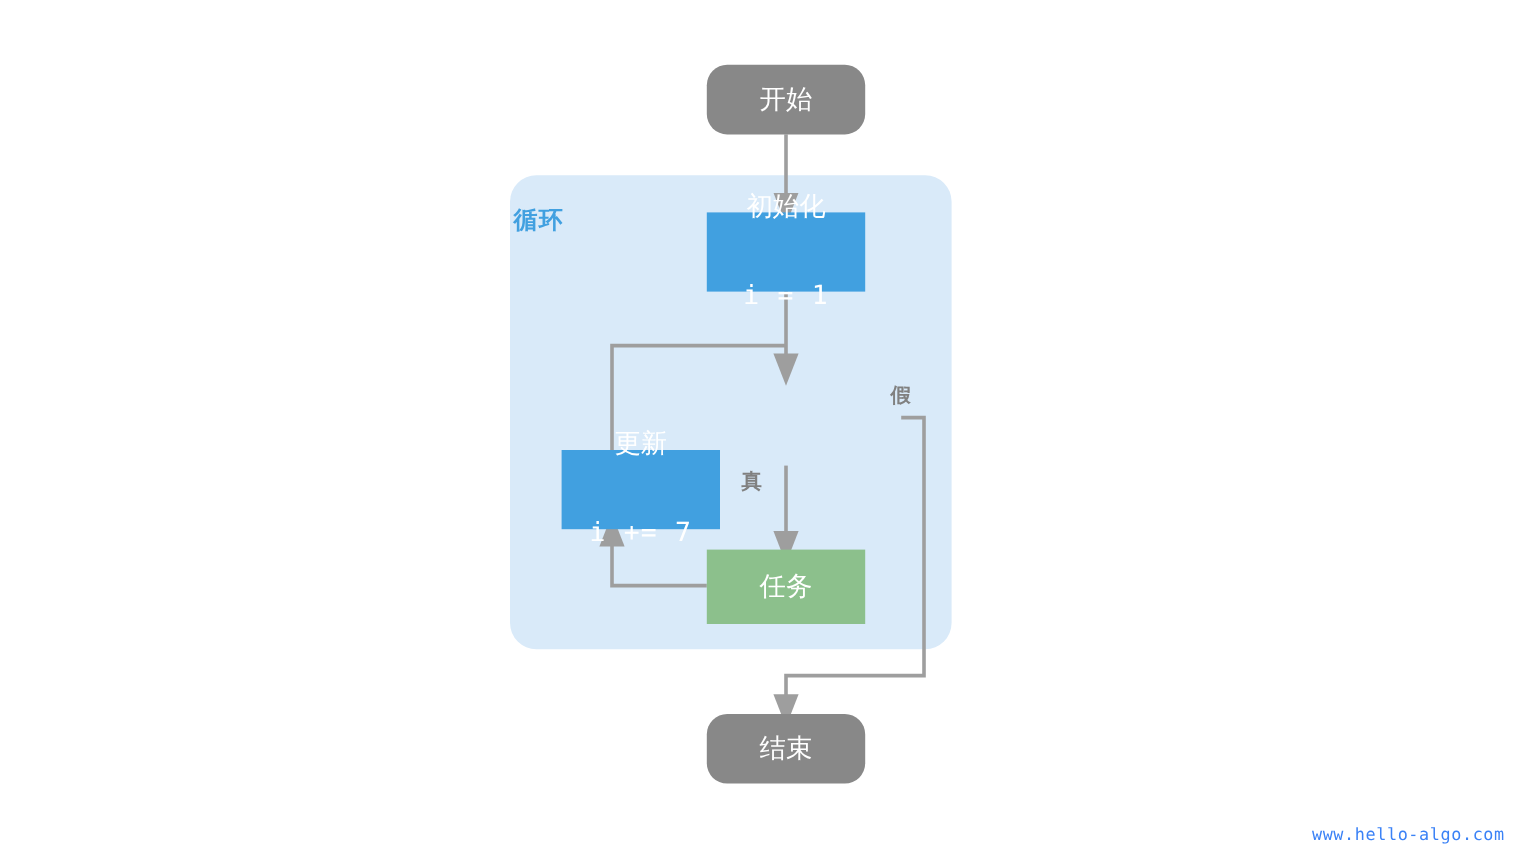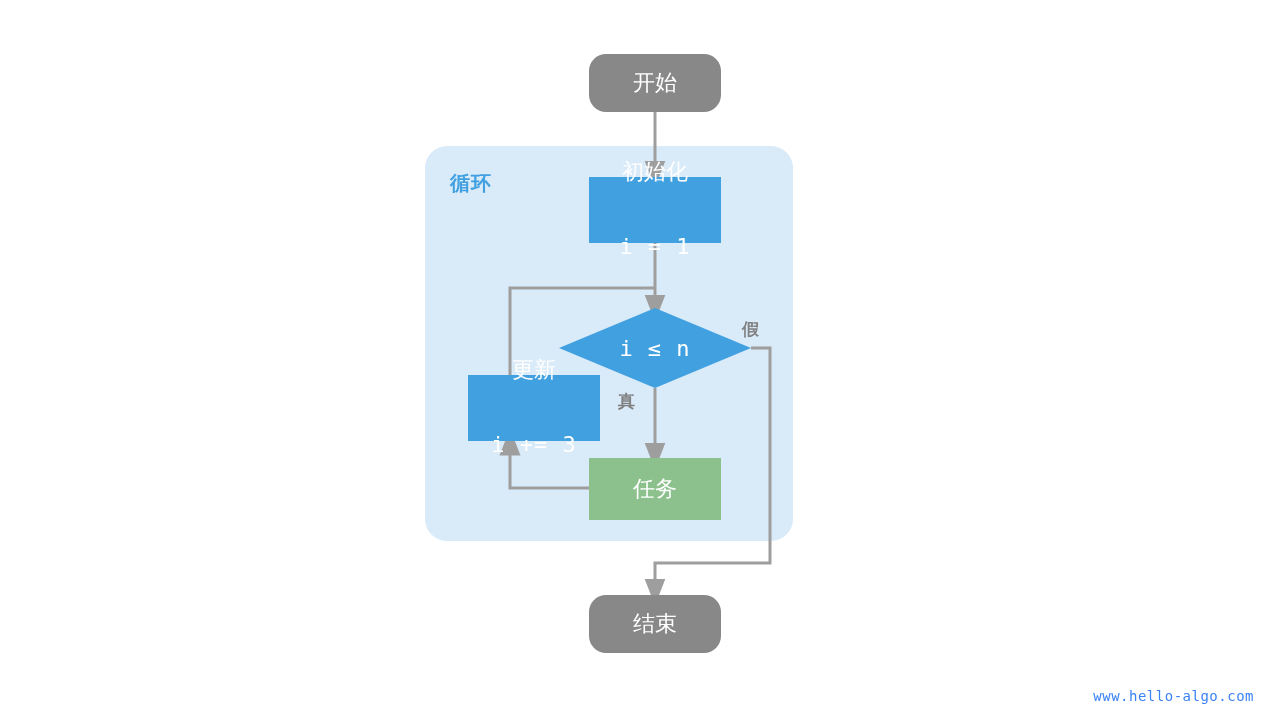--- a/index.html
+++ b/index.html
@@ -113,21 +113,21 @@
     font-family: "DejaVu Sans Mono", "Liberation Mono", monospace;
     letter-spacing: 0.5px;
   }
 </style>
 </head>
 <body>
 
 <div id="stage">
 
   <div class="loop-container" style="left:425px; top:146px; width:368px; height:395px;"></div>
-  <div class="loop-label" style="left:450px; top:170px;">循环</div>
+  <div class="loop-label" style="left:428px; top:170px;">循环</div>
 
   <svg id="edges" viewBox="0 0 1280 720">
     <defs>
       <marker id="arrowhead" markerWidth="9" markerHeight="9" refX="4.5" refY="4" orient="auto">
         <path d="M0,0.5 L9,4 L0,7.5 z" fill="#9e9e9e"></path>
       </marker>
     </defs>
     <g stroke="#9e9e9e" stroke-width="3" fill="none">
 
       <path d="M655,112 L655,174" marker-end="url(#arrowhead)"></path>
@@ -146,34 +146,28 @@
 
   <div class="node terminal" style="left:589px; top:54px; width:132px; height:58px;">
     <span class="l1">开始</span>
   </div>
 
   <div class="node process" style="left:589px; top:177px; width:132px; height:66px;">
     <span class="l1">初始化</span>
     <span class="l2">i = 1</span>
   </div>
 
-  <div class="diamond-wrap" style="left:559px; top:308px; width:192px; height:80px;">
-    <svg width="192" height="80" viewBox="0 0 192 80">
-      <polygon points="96,0 192,40 96,80 0,40" fill="#41a0e0"></polygon>
-    </svg>
-    <div class="diamond-text">i ≤ n</div>
-  </div>
 
   <div class="edge-label" style="left:618px; top:390px;">真</div>
 
   <div class="edge-label" style="left:742px; top:318px;">假</div>
 
   <div class="node process" style="left:444px; top:375px; width:132px; height:66px;margin-left:24px;">
     <span class="l1">更新</span>
-    <span class="l2">i += 3</span>
+    <span class="l2">i += 7</span>
   </div>
 
   <div class="node task" style="left:589px; top:458px; width:132px; height:62px;">
     <span class="l1">任务</span>
   </div>
 
   <div class="node terminal" style="left:589px; top:595px; width:132px; height:58px;">
     <span class="l1">结束</span>
   </div>
 

